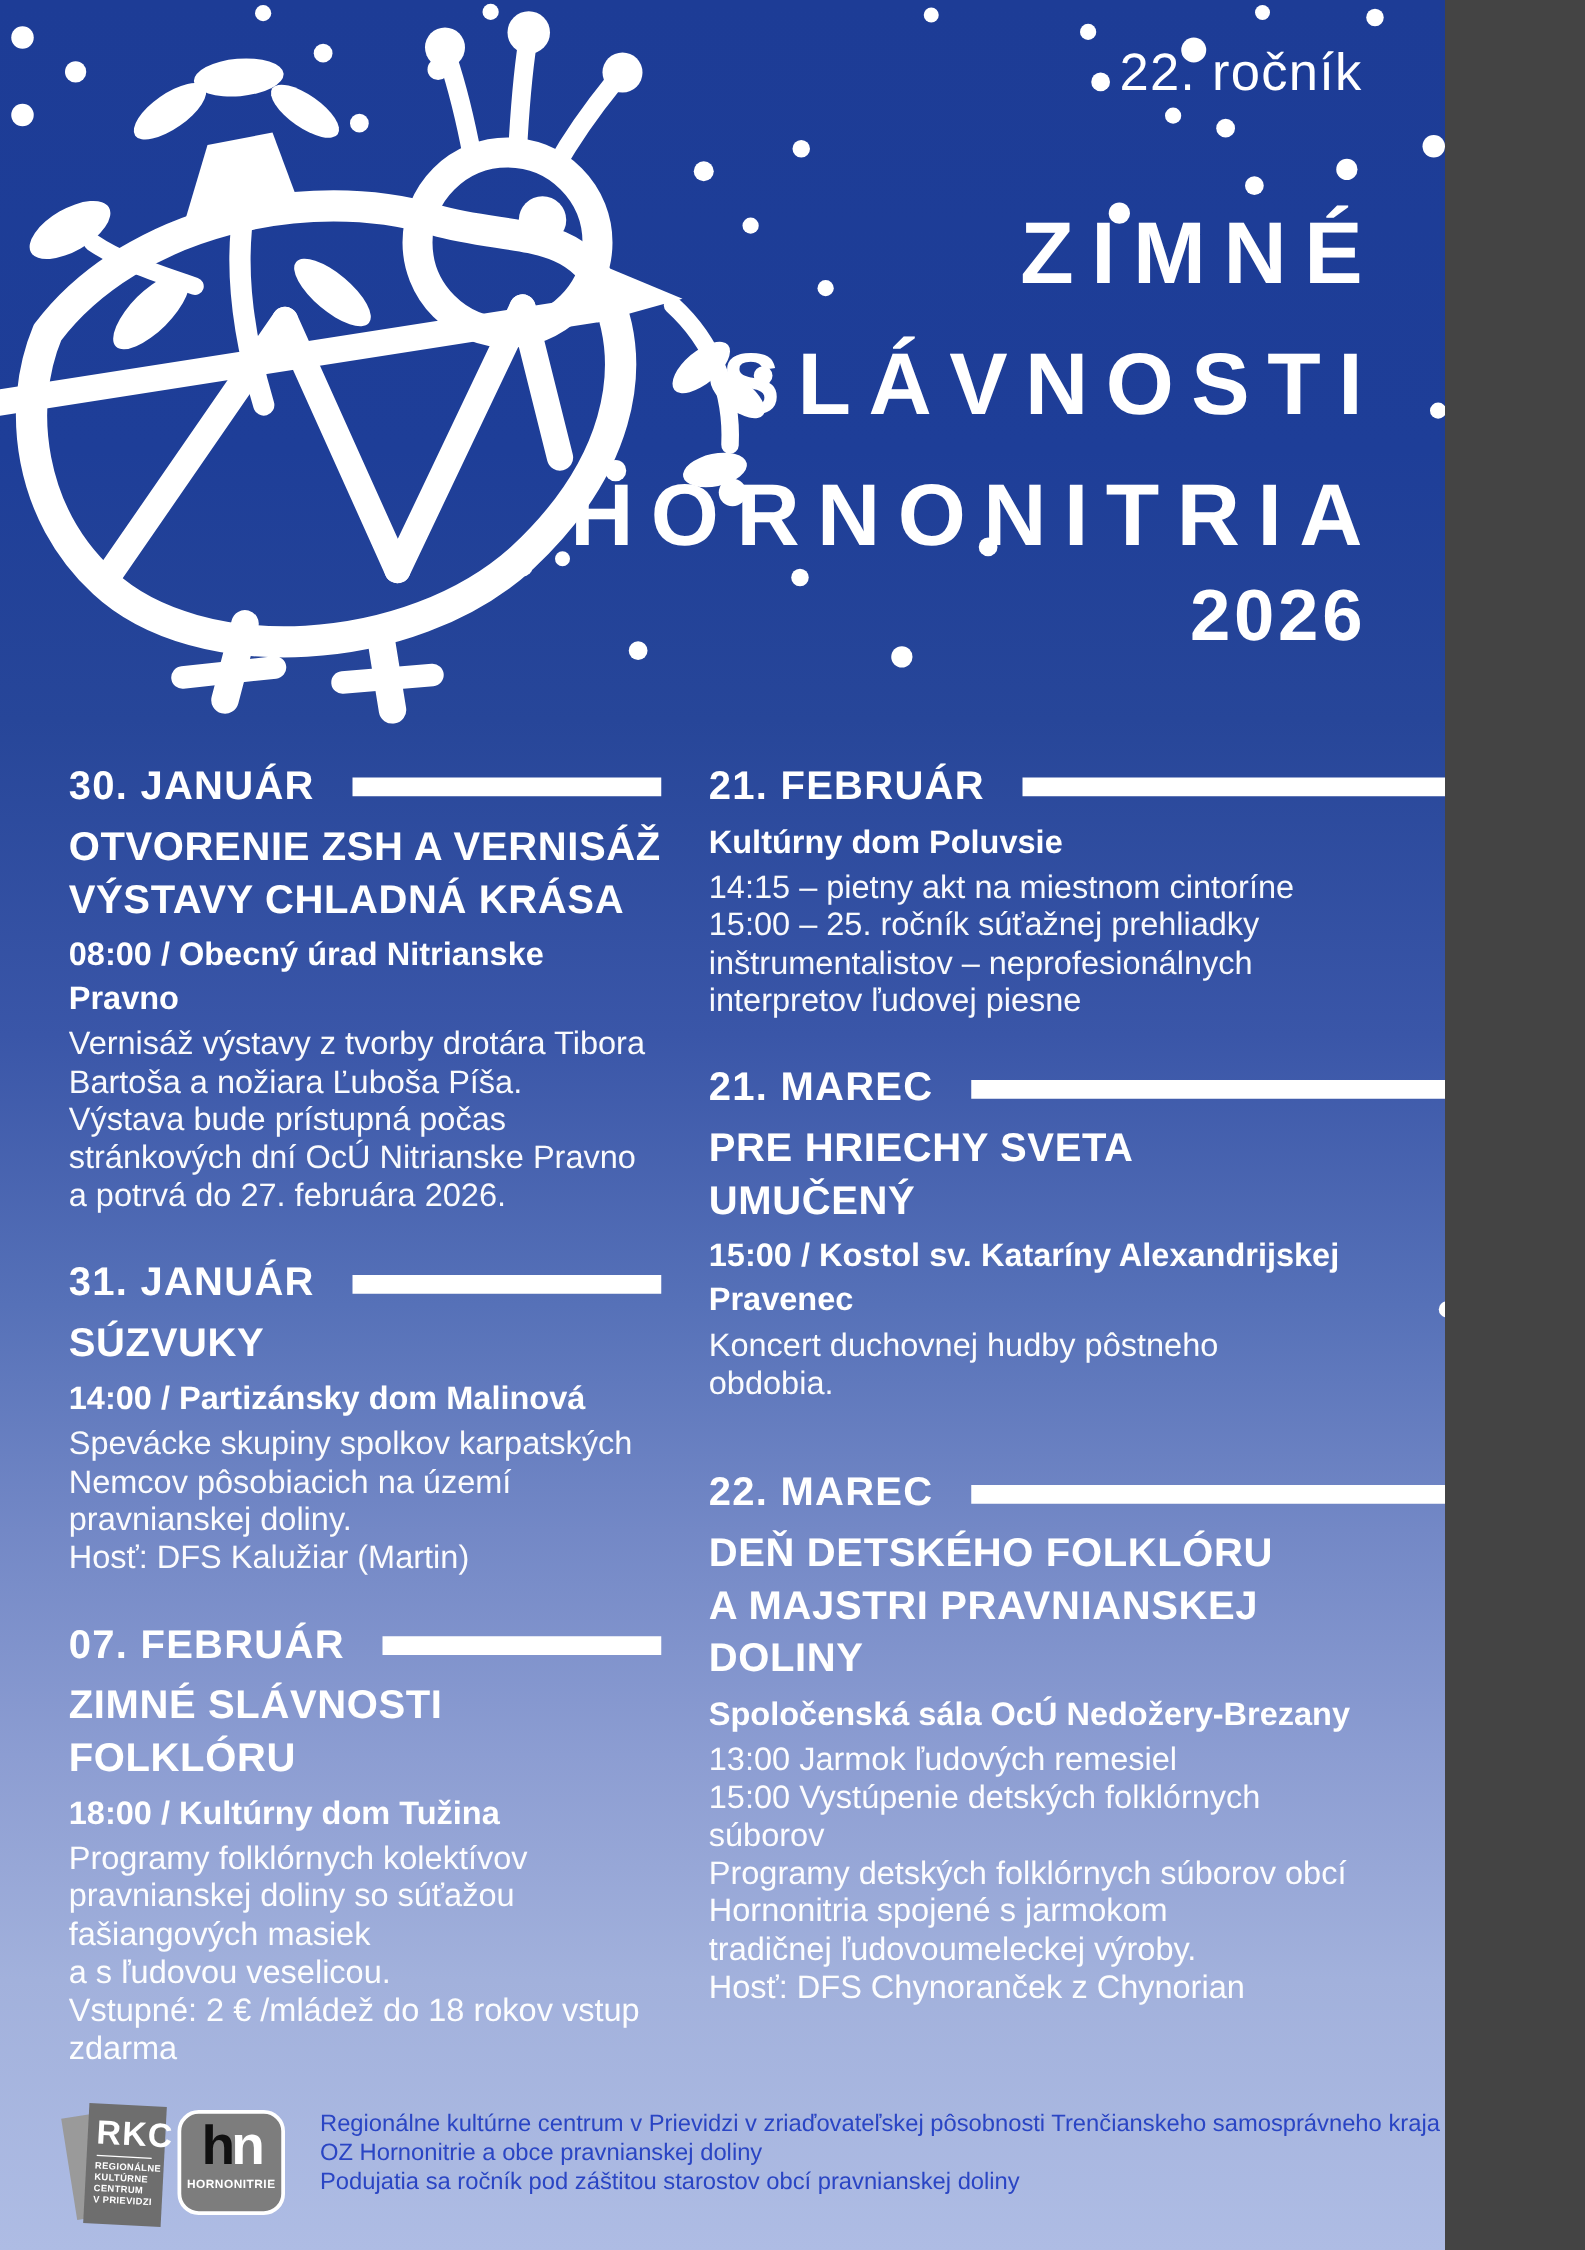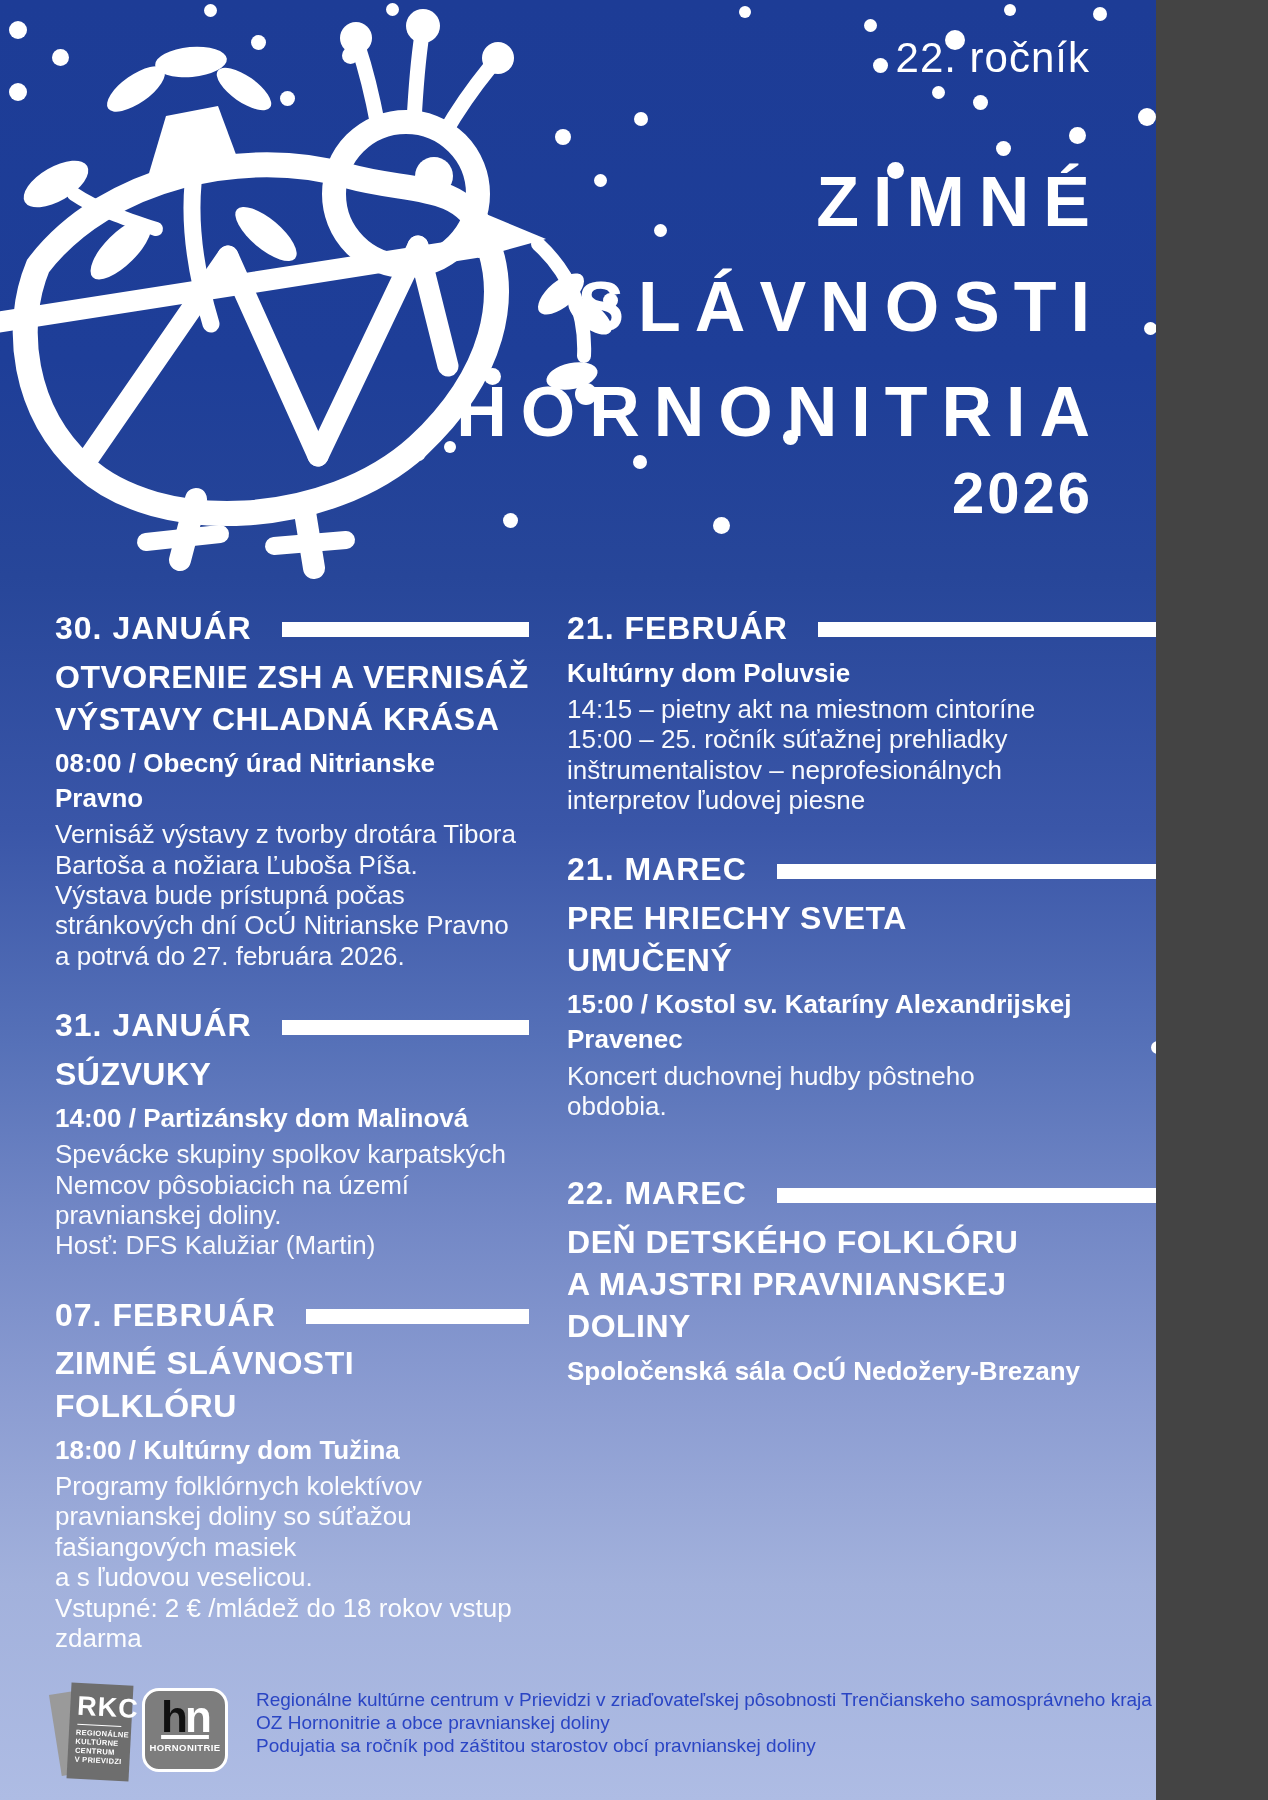--- a/index.html
+++ b/index.html
@@ -35,21 +35,21 @@
   .logo-rkc { position:absolute; left:55px; top:1684px; width:78px; height:96px; }
   .rkc-back  { position:absolute; left:0; top:6px; width:58px; height:82px; background:#9a9a9a; transform:rotate(-9deg); }
   .rkc-front { position:absolute; left:14px; top:0; width:62px; height:96px; background:#6e6e6e; transform:rotate(3deg);
                box-sizing:border-box; padding:8px 0 0 7px; }
   .rkc-abbr { font-size:27px; font-weight:700; letter-spacing:1px; line-height:30px; }
   .rkc-rule { width:44px; height:1px; background:#fff; margin:3px 0 3px 1px; }
   .rkc-name { font-size:7.5px; font-weight:700; line-height:9px; letter-spacing:.3px; white-space:pre-line; }
 
   .logo-hn { position:absolute; left:142px; top:1688px; width:86px; height:84px; box-sizing:border-box;
              background:#7d7d7d; border:3px solid #fff; border-radius:17px; text-align:center; overflow:hidden; }
-  .hn-glyph { font-size:44px; font-weight:800; line-height:50px; margin-top:1px; letter-spacing:-3px;text-decoration:underline; }
+  .hn-glyph { font-size:44px; font-weight:800; line-height:50px; margin-top:1px; letter-spacing:-3px; }
   .hn-glyph .g-h { color:#101010; }
   .hn-glyph .g-n { color:#ffffff; }
   .hn-label { font-size:9.5px; font-weight:700; letter-spacing:.4px; color:#fff; line-height:11px; }
 
   .credits { position:absolute; left:256px; top:1688px; font-size:19px; line-height:23px; color:#2a45c4; }
 </style>
 </head>
 <body>
 
 <div class="poster">
@@ -226,20 +226,27 @@
 
     <div class="event">
       <div class="event-date-row">
         <span class="event-date">22. MAREC</span>
         <span class="event-bar"></span>
       </div>
       <div class="event-title">DEŇ DETSKÉHO FOLKLÓRU
 A MAJSTRI PRAVNIANSKEJ
 DOLINY</div>
       <div class="event-venue">Spoločenská sála OcÚ Nedožery-Brezany</div>
+      <div class="event-desc">13:00 Jarmok ľudových remesiel
+15:00 Vystúpenie detských folklórnych
+súborov
+Programy detských folklórnych súborov obcí
+Hornonitria spojené s jarmokom
+tradičnej ľudovoumeleckej výroby.
+Hosť: DFS Chynoranček z Chynorian</div>
     </div>
   </div>
   </div>
 
   <div class="logo-rkc">
     <div class="rkc-back"></div>
     <div class="rkc-front">
       <div class="rkc-abbr">RKC</div>
       <div class="rkc-rule"></div>
       <div class="rkc-name">REGIONÁLNE

